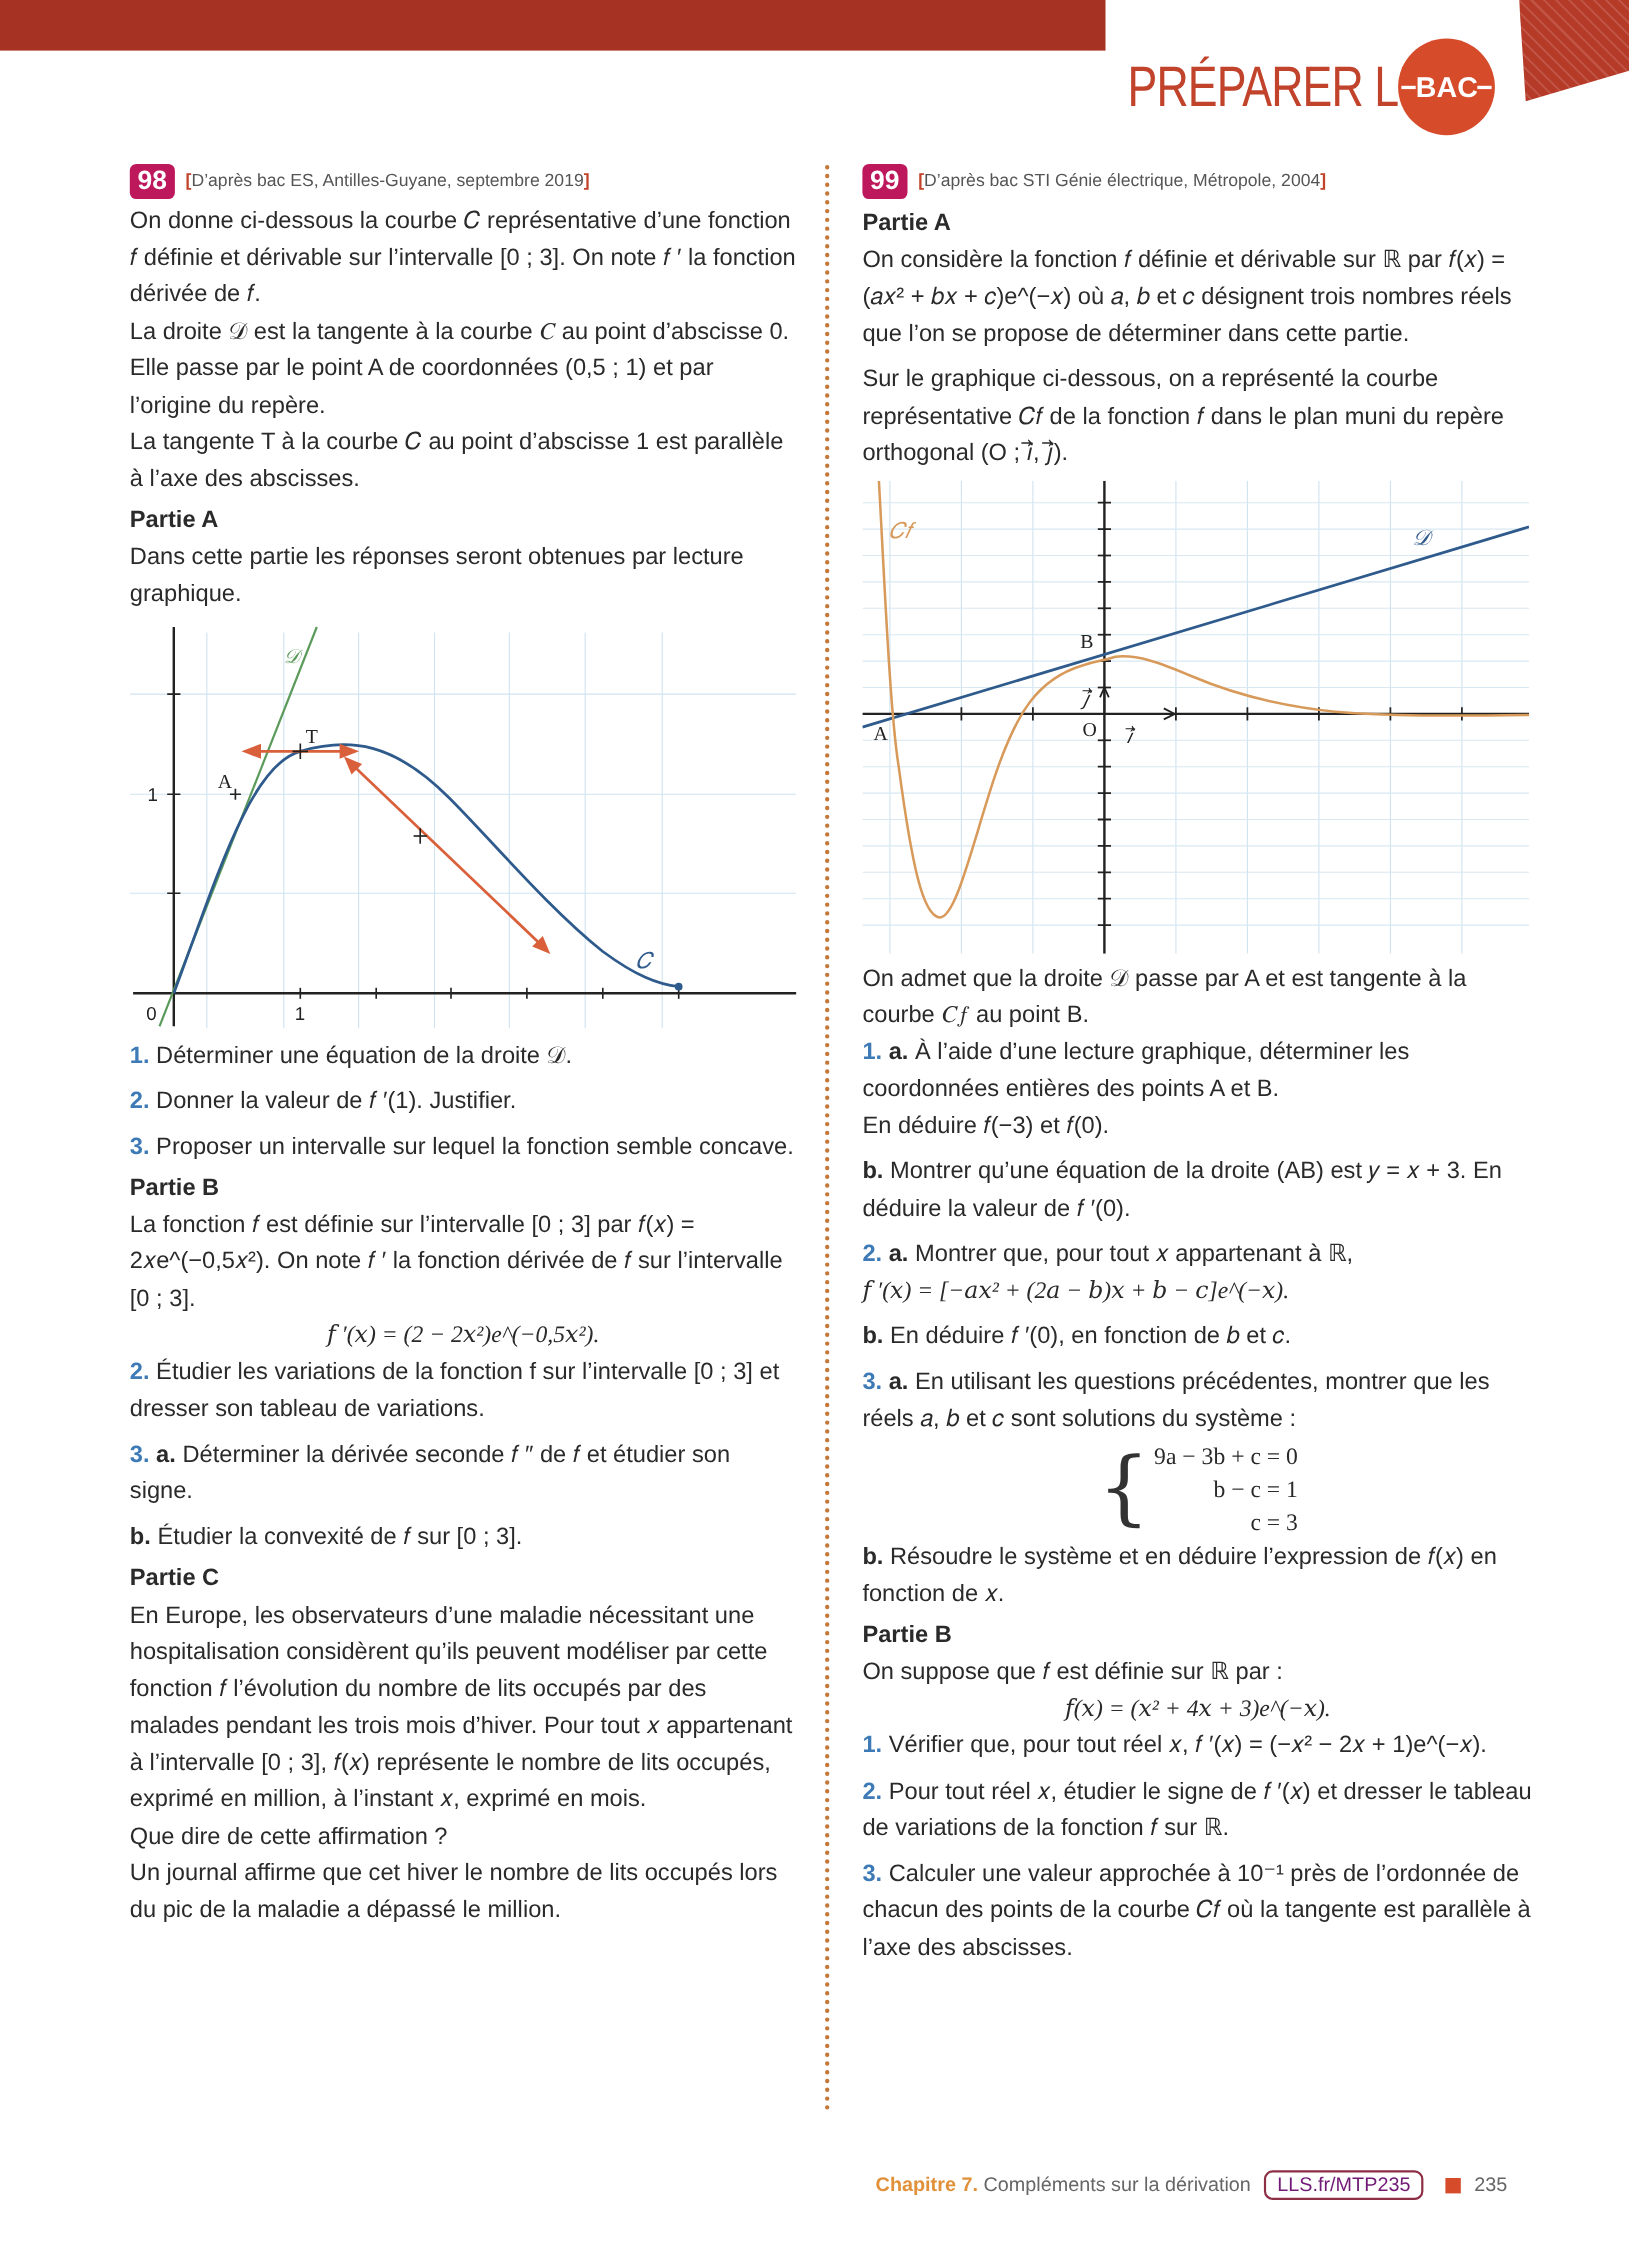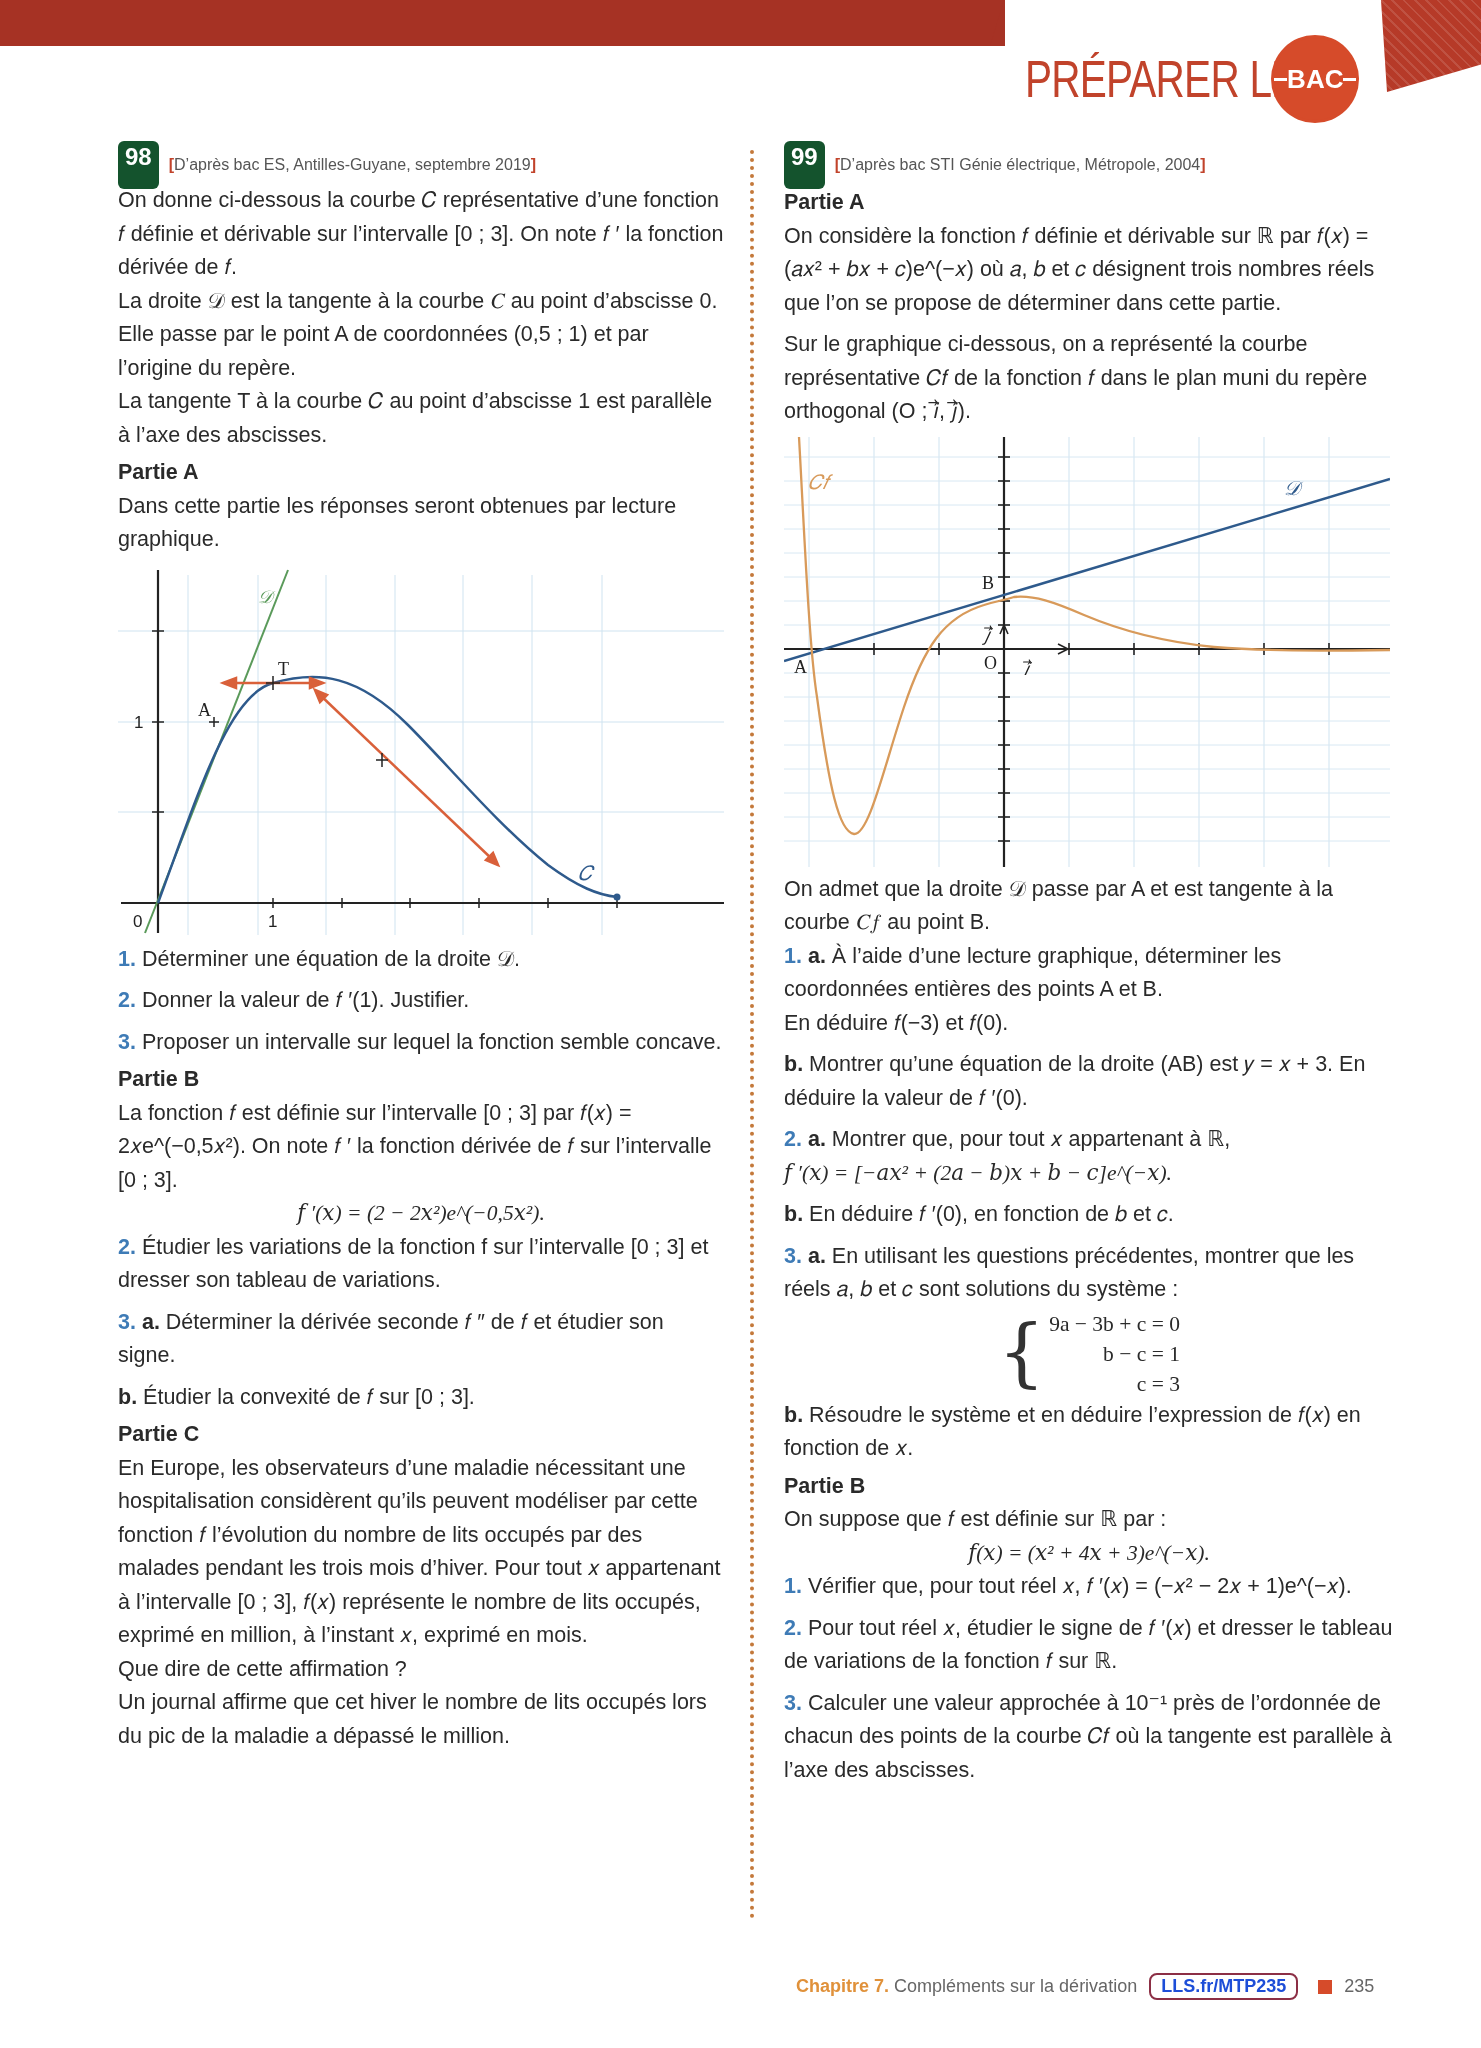--- a/index.html
+++ b/index.html
@@ -16,39 +16,39 @@
        color:#c1432b;letter-spacing:-1px;transform:scaleX(.78);transform-origin:left center;
        font-weight:400;white-space:nowrap;margin-right:-110px;}
   .bac-badge{width:82px;height:82px;border-radius:50%;background:#d64b2a;color:#fff;
        display:flex;flex-direction:row;align-items:center;justify-content:center;
        font-weight:700;font-size:26px;box-shadow:0 0 0 3px #d64b2a;position:relative;left:0;}
   .bac-badge .bar{width:46px;height:3px;background:#fff;margin:3px 0;}
   .col{position:absolute;font-size:21.5px;line-height:33.5px;}
   .col-left{left:118px;top:148px;width:606px;}
   .col-right{left:784px;top:148px;width:610px;}
   .exhead{display:flex;align-items:center;gap:10px;height:34px;margin-bottom:2px;}
-  .exnum{background:#14532d;color:#fff;font-weight:700;font-size:24px;border-radius:6px;
-       padding:0 7px;height:48px;line-height:32px;}
+  .exnum{background:#be185d;color:#fff;font-weight:700;font-size:24px;border-radius:6px;
+       padding:0 7px;height:32px;line-height:32px;}
   .exsrc{font-size:16px;color:#555;}
   .exsrc .br{color:#c1432b;font-weight:700;}
   .partie{font-weight:700;margin-top:4px;}
   p{margin:0;}
   .q{margin-top:8px;}
   .num{color:#3e7bb6;font-weight:700;}
   .sub{font-weight:700;}
   .math{font-family:"Liberation Serif","DejaVu Serif",serif;font-style:italic;}
   .center{text-align:center;}
   .sep{position:absolute;left:750px;top:150px;height:1770px;border-left:4px dotted #c4793b;}
   .graph{display:block;margin:8px 0 6px 0;}
   .system{display:flex;justify-content:center;margin:0;}
   .system .brace{font-size:74px;line-height:90px;font-family:"DejaVu Serif",serif;font-weight:200;margin-right:4px;color:#333;}
   .system .eqs{font-family:"Liberation Serif",serif;text-align:right;line-height:30px;padding-top:2px;}
   .footer{position:absolute;top:1973px;left:796px;display:flex;align-items:center;gap:12px;font-size:18px;color:#666;}
   .footer .ch{color:#e0913a;font-weight:700;}
-  .footer .lls{border:2px solid #8c2f45;color:#1d4ed8;font-weight:700;border-radius:8px;padding:1px 10px;}
+  .footer .lls{border:2px solid #8c2f45;color:#701a75;font-weight:400;border-radius:8px;padding:1px 10px;}
   .footer .sq{width:14px;height:14px;background:#d64b2a;display:inline-block;margin-left:8px;}
 </style>
 </head>
 <body>
 
 <div class="topbar"></div>
 <div class="topbar-wedge"></div>
 <div class="corner"></div>
 <div class="brand">
   <span class="brand-text">PRÉPARER LE</span>

